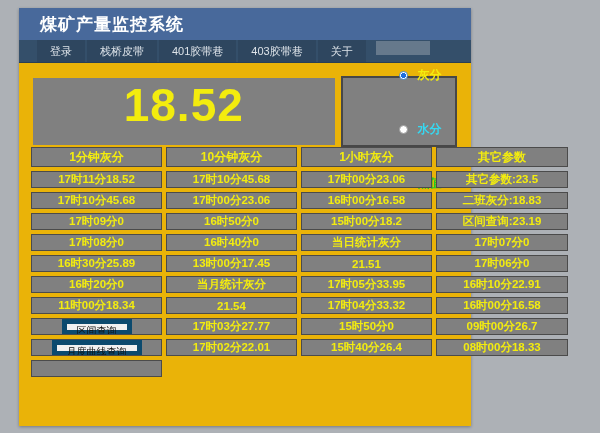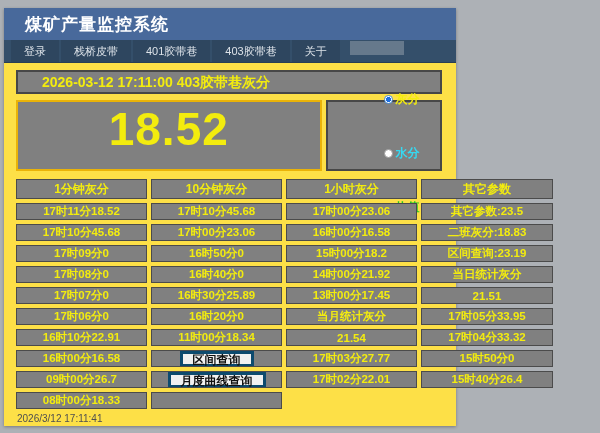--- a/index.html
+++ b/index.html
@@ -4,35 +4,35 @@
 <style>
   html,body { margin:0; padding:0; }
   body {
     width:600px; height:433px;
     background:#adb1b6;
     position:relative;
     font-family:"Liberation Sans", sans-serif;
     overflow:hidden;
   }
   .window {
-    position:absolute; left:4px; top:8px;
+    position:absolute; left:19px; top:8px;
     width:452px; height:418px;
-    background:#fde047;
+    background:#eab308;
     box-shadow:0 1px 3px rgba(0,0,0,.3);
   }
   .titlebar {
     height:32px; background:#48699b;
     color:#ffffff; font-weight:bold; font-size:17px;
     line-height:33px; padding-left:21px; letter-spacing:1px;
   }
   .menubar {
     height:22px; background:#344f6a;
     display:flex; align-items:stretch;
     border-bottom:1px solid #2a3f54;
-    padding-left:7px;
+    padding-left:18px;
   }
   .menu-item {
     color:#dde3e9; font-size:11px;
     padding:0 13px; display:flex; align-items:center;
     background:rgba(0,0,0,0.10);
     margin-right:2px; cursor:default; white-space:nowrap;
   }
   .menu-blank {
     width:54px; height:14px; margin-left:8px; margin-top:1px;
     background:#66798c; align-self:flex-start;
@@ -51,69 +51,67 @@
     display:flex; align-items:flex-start; justify-content:center;
     margin-right:4px;
   }
   .value { color:#f3ec0e; font-size:46px; font-weight:bold; letter-spacing:1px; }
   .radio-panel {
     width:134px; height:71px; background:#808080;
     border:2px solid #474747; box-sizing:border-box;
     display:flex; flex-direction:column; justify-content:center;
     padding-left:56px; row-gap:2px;
   }
-  .radio-row { display:flex; align-items:center; column-gap:3px; font-size:12px; font-weight:bold; cursor:default;margin-top:35px; }
+  .radio-row { display:flex; align-items:center; column-gap:10px; font-size:12px; font-weight:bold; cursor:default;margin-top:35px; }
   .radio-dot {
     width:9px; height:9px; border-radius:50%;
     background:#ffffff; border:1px solid #9a9a9a; box-sizing:border-box;
   }
   .radio-dot.selected {
     background:radial-gradient(circle,#1f6fe0 0 2.6px,#ffffff 2.8px);
     border:1px solid #4a90d9;
   }
   .data-table {
-    margin-top:8px;
     display:grid;
     grid-template-columns:131px 131px 131px 132px;
     column-gap:4px; row-gap:4px;
   }
   .cell {
     height:17px; background:#808080;
     border:1.5px solid #4b4b4b; box-sizing:border-box;
     color:#f3ec0e; font-size:11.5px; font-weight:bold;
     display:flex; align-items:center; justify-content:center;
     white-space:nowrap; overflow:hidden;
   }
   .cell.header { height:20px; font-size:12px; }
   .cell-btn {
-    background:#f1f1f1; border:3px solid #0c4a6e;
-    font-size:12px; color:#111; height:16px; line-height:13px;
+    background:#f1f1f1; border:5px solid #0c4a6e;
+    font-size:10px; color:#111; height:16px; line-height:13px;
     padding:0 10px; font-family:"Liberation Sans", sans-serif;
-    font-weight:bold; cursor:default;
+    font-weight:normal; cursor:default;
   }
   .status { margin-top:4px; font-size:10px; color:#4f4f4f; padding-left:1px; }
 </style>
 </head>
 <body>
 
 <div class="window">
   <div class="titlebar">煤矿产量监控系统</div>
 
   <div class="menubar">
 
   <div class="menu-item">登录</div>
       <div class="menu-item">栈桥皮带</div>
       <div class="menu-item">401胶带巷</div>
       <div class="menu-item">403胶带巷</div>
       <div class="menu-item">关于</div>
       <div class="menu-blank"></div>
     </div>
 
   <div class="form">
-    <div class="header-bar">2026-03-12 17:11:00 403胶带巷灰分</div>
 
     <div class="panel-row">
       <div class="big-panel">
         <span class="value">18.52</span>
       </div>
       <div class="radio-panel">
 
       <div class="radio-row">
             <span class="radio-dot selected"></span>
             <span style="color: rgb(243, 236, 14);">灰分</span>
@@ -142,21 +140,20 @@
         <div class="cell">17时10分45.68</div>
         <div class="cell">17时00分23.06</div>
         <div class="cell">16时00分16.58</div>
         <div class="cell">二班灰分:18.83</div>
         <div class="cell">17时09分0</div>
         <div class="cell">16时50分0</div>
         <div class="cell">15时00分18.2</div>
         <div class="cell">区间查询:23.19</div>
         <div class="cell">17时08分0</div>
         <div class="cell">16时40分0</div>
-        <div class="cell">14时00分21.92</div>
         <div class="cell">当日统计灰分</div>
         <div class="cell">17时07分0</div>
         <div class="cell">16时30分25.89</div>
         <div class="cell">13时00分17.45</div>
         <div class="cell">21.51</div>
         <div class="cell">17时06分0</div>
         <div class="cell">16时20分0</div>
         <div class="cell">当月统计灰分</div>
         <div class="cell">17时05分33.95</div>
         <div class="cell">16时10分22.91</div>
@@ -172,15 +169,14 @@
         <div class="cell">09时00分26.7</div>
         <div class="cell">
           <button class="cell-btn">月度曲线查询</button>
         </div>
         <div class="cell">17时02分22.01</div>
         <div class="cell">15时40分26.4</div>
         <div class="cell">08时00分18.33</div>
         <div class="cell"></div>
       </div>
 
-    <div class="status">2026/3/12 17:11:41</div>
   </div>
 </div>
 
 </body></html>

